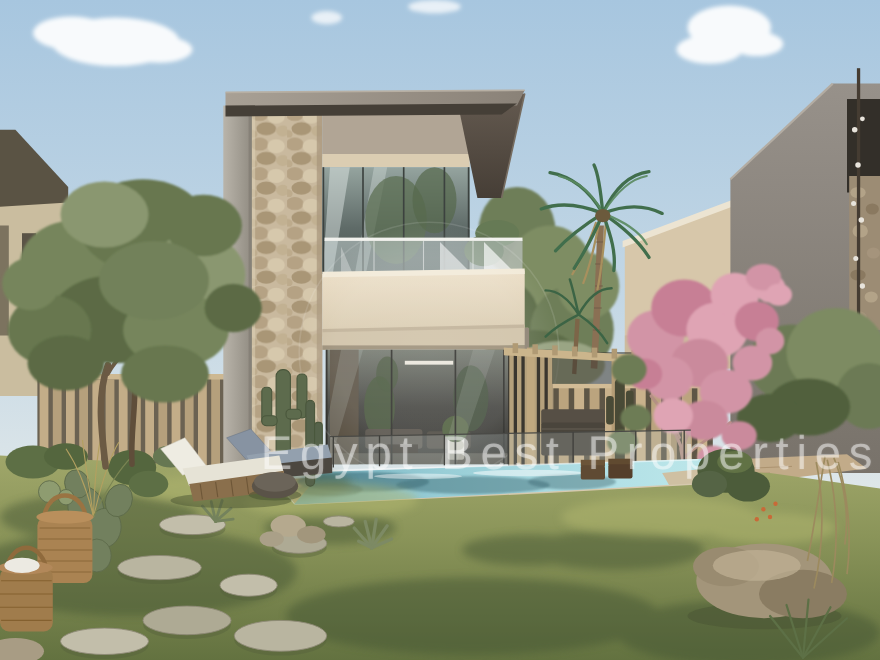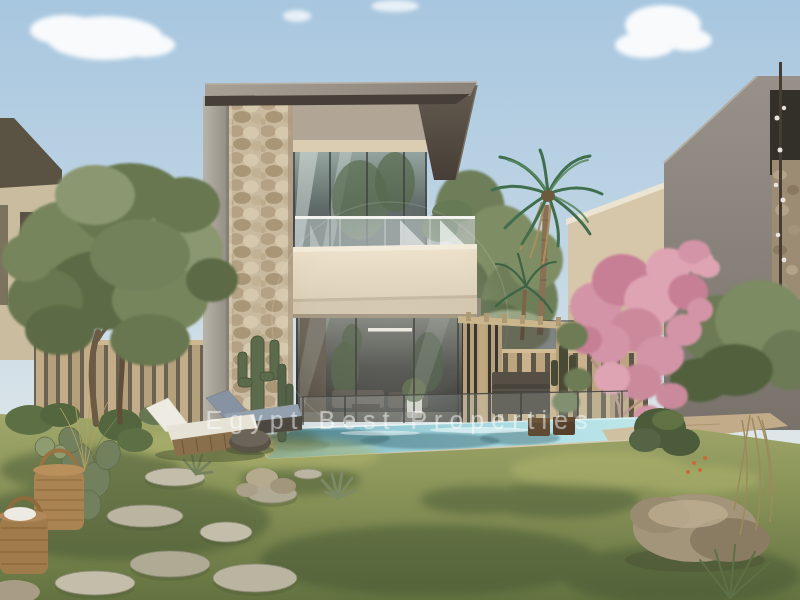--- a/index.html
+++ b/index.html
@@ -1,21 +1,21 @@
 <!DOCTYPE html>
 <html><head>
 <meta charset="utf-8">
 <style>
   html,body{margin:0;padding:0;background:#222;}
   .stage{position:relative;width:800px;height:600px;overflow:hidden;font-family:"Liberation Sans",sans-serif;}
   .stage svg{position:absolute;left:0;top:0;}
   .watermark-text{
-    position:absolute;left:0;right:0;top:406px;
-    text-align:center;
-    font-size:25px;font-weight:500;letter-spacing:7px;
+    position:absolute;left:0;right:0;top:388px;
+    text-align:right;
+    font-size:43px;font-weight:500;letter-spacing:7px;
     color:rgba(255,255,255,0.45);
     text-shadow:0 0 2px rgba(255,255,255,0.15);
     white-space:nowrap;pointer-events:none;
   }
 </style>
 </head>
 <body>
 
 <div class="stage">
 <svg width="800" height="600" viewBox="0 0 800 600">

